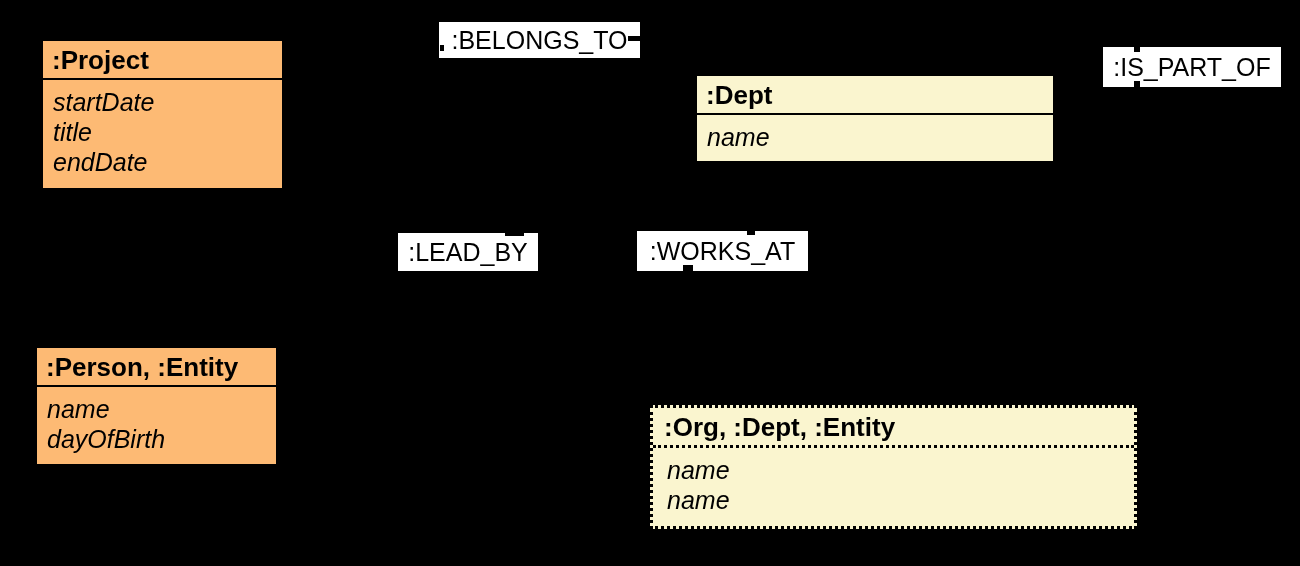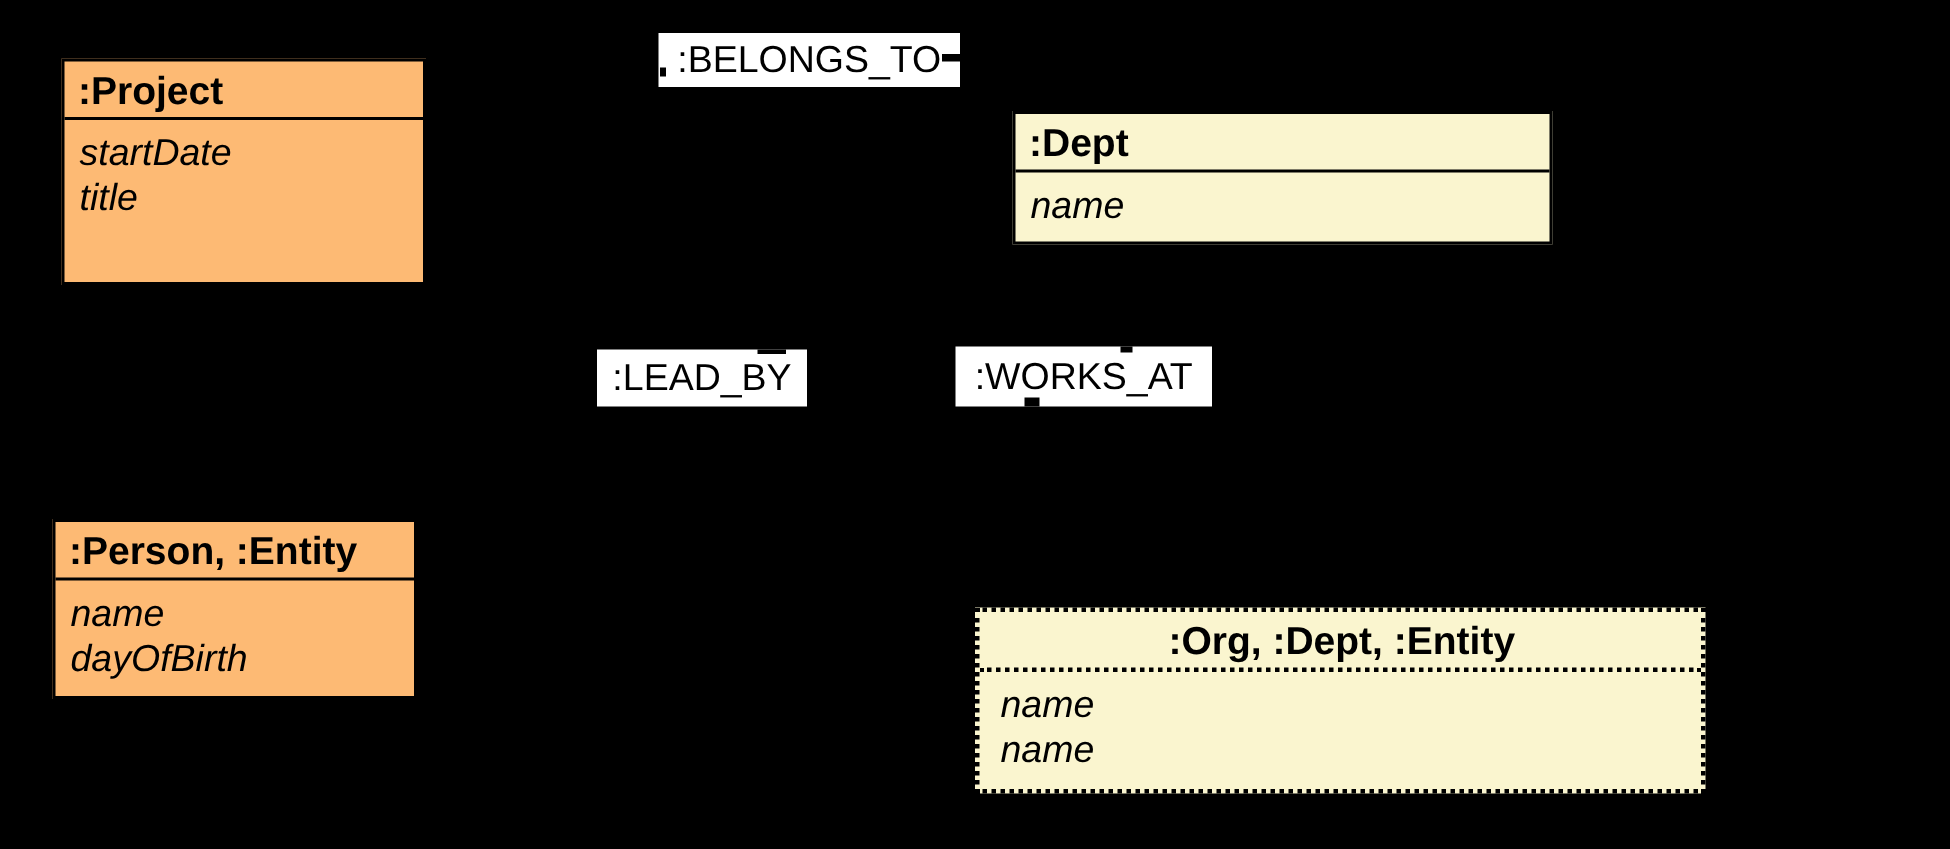--- a/index.html
+++ b/index.html
@@ -31,21 +31,20 @@
     font-weight: 700;
     line-height: 28px;
     padding: 5px 9px 4px 9px;
     border-bottom: 2px solid #000000;
     white-space: nowrap;
     overflow: hidden;
   }
   .node.dotted .node-title {
     border-bottom: 3px dotted #000000;
     padding-left: 11px;
-    text-align: center;
   }
   .node-attrs {
     font-size: 25px;
     font-style: italic;
     line-height: 30px;
     padding: 7px 9px 0 10px;
     white-space: nowrap;
     overflow: hidden;
   }
   .node.dotted .node-attrs { padding-left: 14px; }
@@ -71,24 +70,25 @@
 </head>
 <body>
 
 <div class="canvas">
 
   <div class="node green" style="left:41px; top:39px; width:243px; height:151px;">
     <div class="node-title">:Project</div>
     <div class="node-attrs">
       <div>startDate</div>
       <div>title</div>
+      <div>endDate</div>
     </div>
   </div>
 
-  <div class="node yellow" style="left:675px; top:74px; width:360px; height:89px;">
+  <div class="node yellow" style="left:695px; top:74px; width:360px; height:89px;">
     <div class="node-title">:Dept</div>
     <div class="node-attrs">
       <div>name</div>
     </div>
   </div>
 
   <div class="node green" style="left:35px; top:346px; width:243px; height:120px;">
     <div class="node-title">:Person, :Entity</div>
     <div class="node-attrs">
       <div>name</div>
@@ -99,20 +99,21 @@
   <div class="node yellow dotted" style="left:650px; top:405px; width:487px; height:124px;">
     <div class="node-title">:Org, :Dept, :Entity</div>
     <div class="node-attrs">
       <div>name</div>
       <div>name</div>
     </div>
   </div>
 
   <div class="rel-label" style="left:439px; top:22px; width:201px; height:36px;">:BELONGS_TO</div>
 
+  <div class="rel-label" style="left:1103px; top:47px; width:178px; height:40px;">:IS_PART_OF</div>
 
   <div class="rel-label" style="left:637px; top:231px; width:171px; height:40px;">:WORKS_AT</div>
 
   <div class="rel-label" style="left:398px; top:233px; width:140px; height:38px;">:LEAD_BY</div>
 
   <div class="stub" style="left:628px; top:36px;  width:12px; height:5px;"></div>
   <div class="stub" style="left:440px; top:45px;  width:4px;  height:6px;"></div>
   <div class="stub" style="left:1134px; top:47px; width:6px;  height:5px;"></div>
   <div class="stub" style="left:1134px; top:81px; width:6px;  height:6px;"></div>
   <div class="stub" style="left:505px; top:233px; width:19px; height:3px;"></div>

